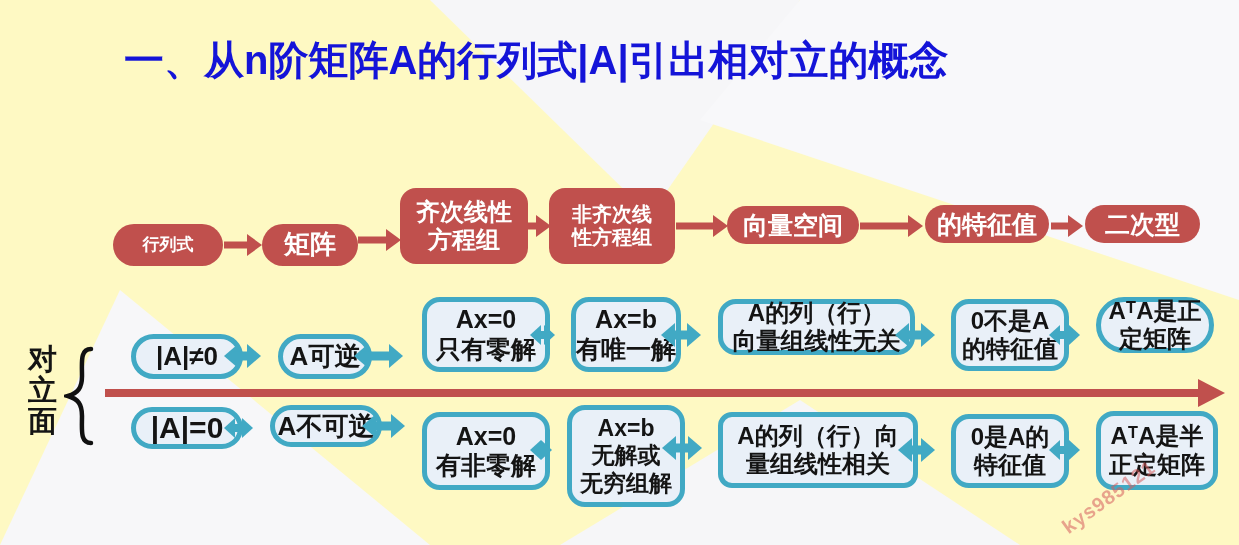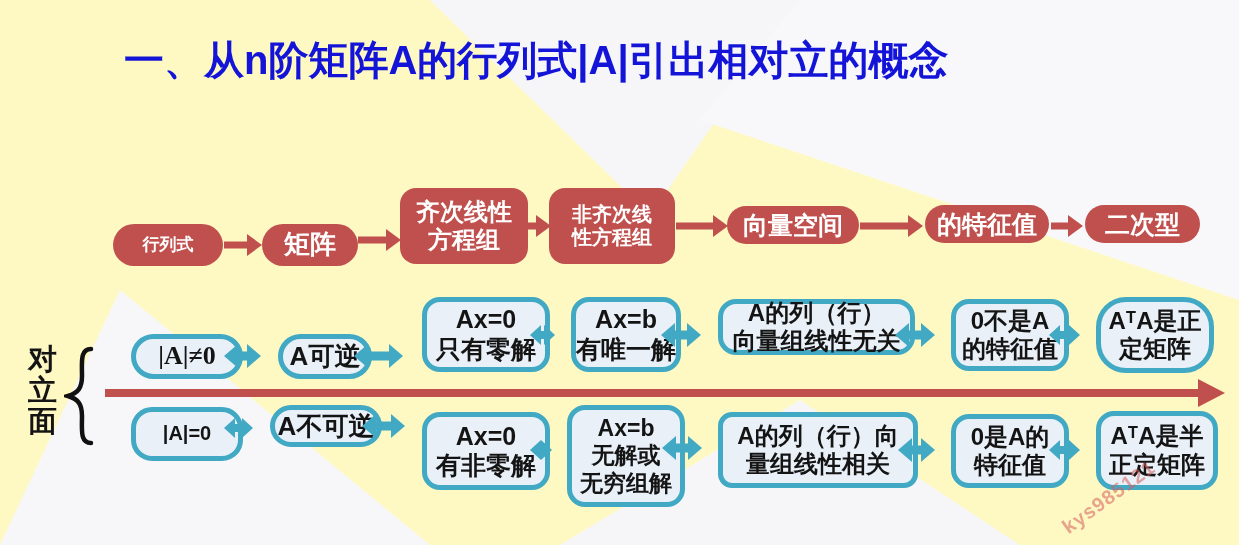--- a/index.html
+++ b/index.html
@@ -126,21 +126,21 @@
       </div>
 
     <div class="cbox" style="left:925px;top:205px;width:124px;height:38px;border-radius:19px;font-size:25px;">的特征值</div>
     <div class="rarrow" style="left:1051px;top:215px;width:32px;height:22px;">
         <div class="shaft"></div>
         <div class="head"></div>
       </div>
 
     <div class="cbox" style="left:1085px;top:205px;width:115px;height:38px;border-radius:19px;font-size:25px;">二次型</div>
 
-    <div class="obox" style="left:113px;top:334px;width:112px;height:45px;border-radius:23px;font-size:26px;font-family:Liberation Serif, serif;">|A|≠0</div>
+    <div class="obox" style="left:113px;top:334px;width:112px;height:45px;border-radius:23px;font-size:26px;">|A|≠0</div>
     <div class="darrow" style="left:224px;top:343px;width:37px;">
         <div class="hl"></div>
         <div class="shaft"></div>
         <div class="hr"></div>
       </div>
 
     <div class="obox" style="left:260px;top:334px;width:94px;height:45px;border-radius:23px;font-size:26px;">A可逆</div>
     <div class="darrow" style="left:354px;top:343px;width:49px;">
         <div class="hl"></div>
         <div class="shaft"></div>
@@ -172,29 +172,29 @@
       </div>
 
     <div class="obox" style="left:933px;top:299px;width:118px;height:72px;border-radius:18px;font-size:24px;">0不是A
 的特征值</div>
     <div class="darrow sm" style="left:1049px;top:322px;width:31px;">
         <div class="hl"></div>
         <div class="shaft"></div>
         <div class="hr"></div>
       </div>
 
-    <div class="obox" style="left:1078px;top:297px;width:118px;height:76px;border-radius:30px;font-size:24px;">AᵀA是正
+    <div class="obox" style="left:1078px;top:297px;width:118px;height:56px;border-radius:30px;font-size:24px;">AᵀA是正
 定矩阵</div>
 
     <div class="main-arrow">
         <div class="shaft"></div>
         <div class="head"></div>
       </div>
 
-    <div class="obox" style="left:113px;top:407px;width:112px;height:54px;border-radius:21px;font-size:20px;">|A|=0</div>
+    <div class="obox" style="left:113px;top:407px;width:112px;height:42px;border-radius:21px;font-size:30px;">|A|=0</div>
     <div class="darrow sm" style="left:224px;top:415px;width:29px;">
         <div class="hl"></div>
         <div class="shaft"></div>
         <div class="hr"></div>
       </div>
 
     <div class="obox" style="left:252px;top:405px;width:112px;height:42px;border-radius:21px;font-size:26px;">A不可逆</div>
     <div class="darrow" style="left:362px;top:413px;width:43px;">
         <div class="hl"></div>
         <div class="shaft"></div>

